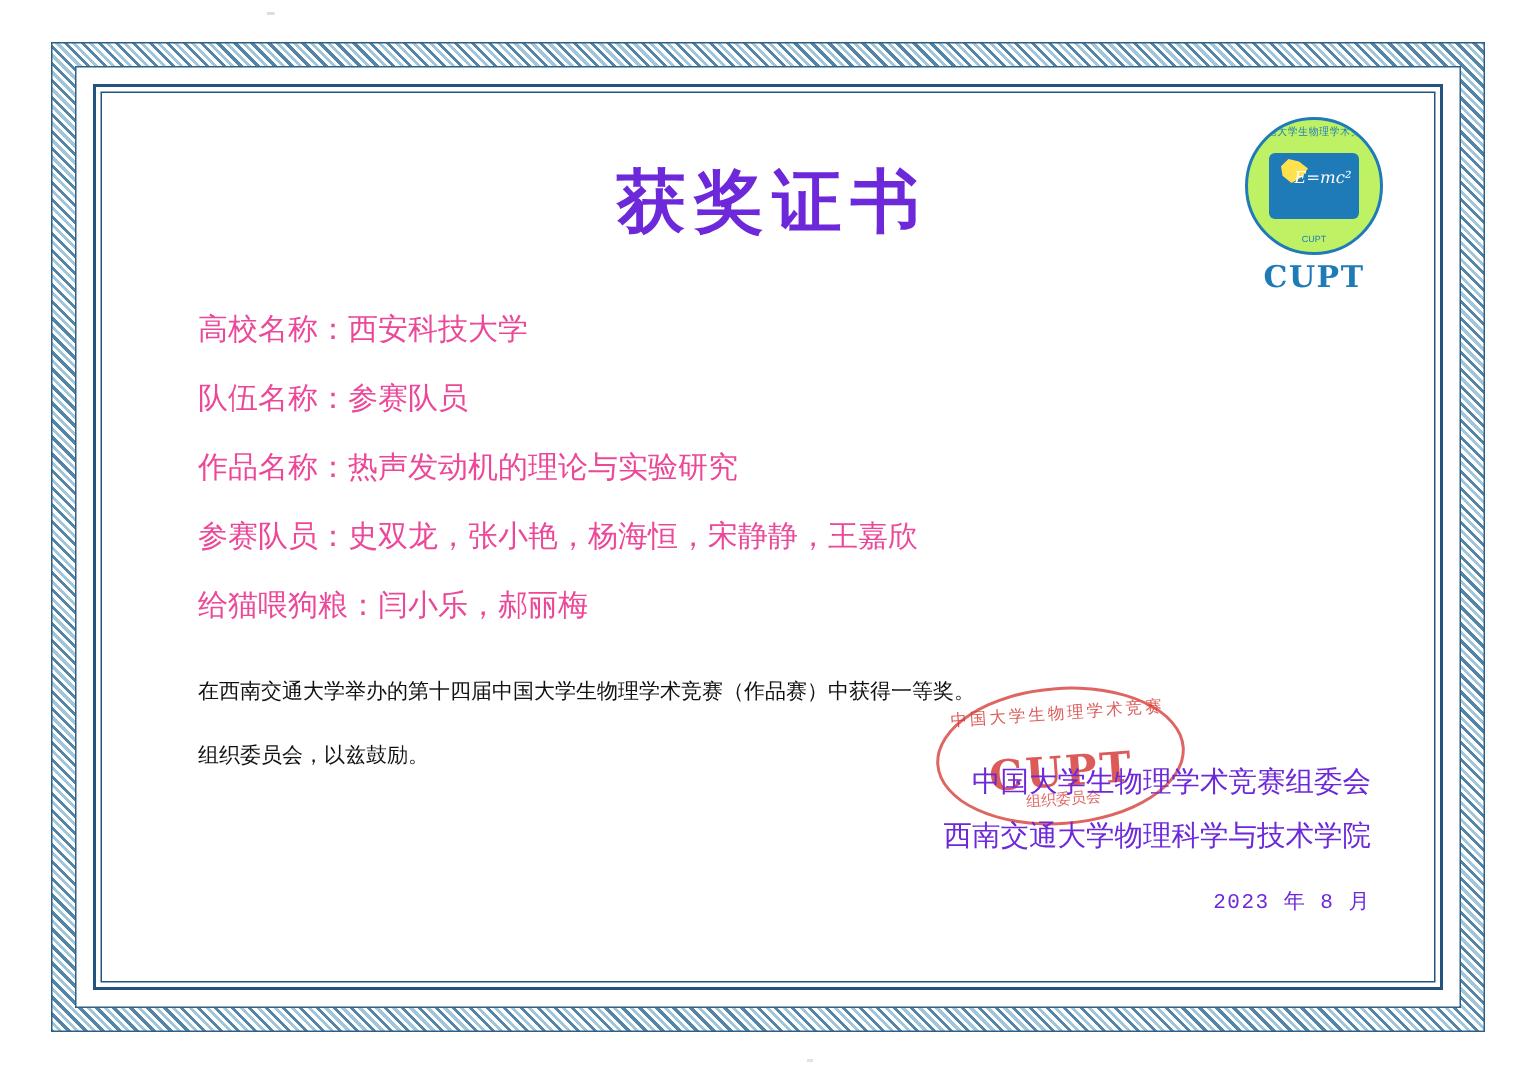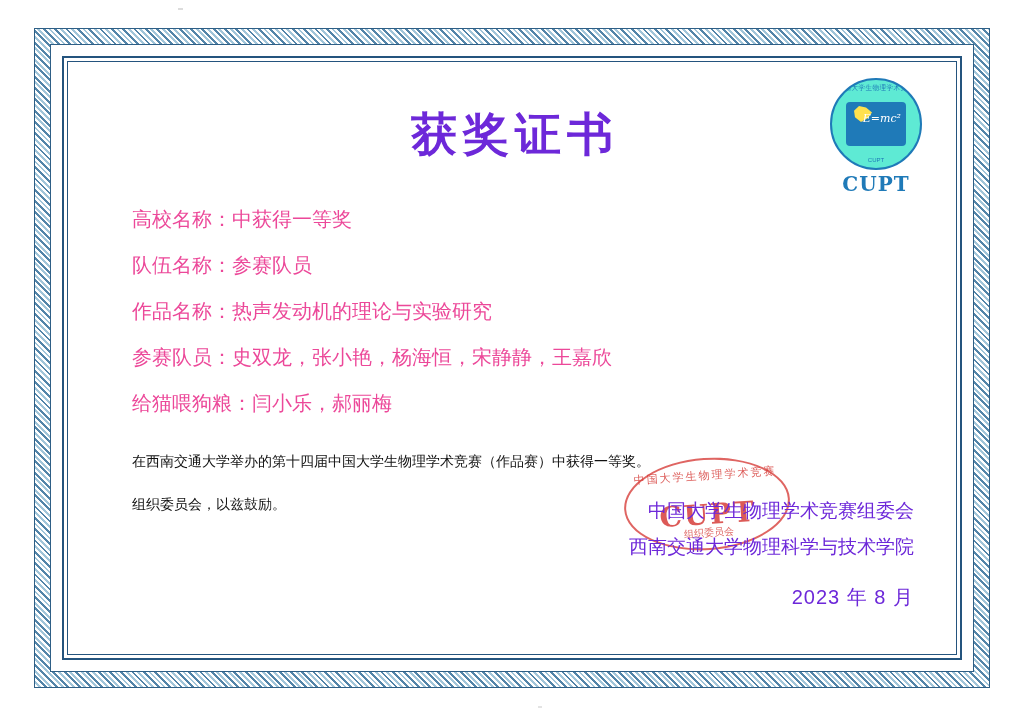--- a/index.html
+++ b/index.html
@@ -96,21 +96,21 @@
     width: 116px;
     text-align: center;
   }
   .logo-circle {
     width: 88px;
     height: 88px;
     margin: 0 auto;
     border-radius: 50%;
     border: 2px solid #1f7ab8;
     position: relative;
-    background: #5eead4;
+    background: #bef264;
     overflow: hidden;
   }
   .logo-circle .ring-text {
     position: absolute;
     left: 0; top: 4px;
     width: 100%;
     font-size: 6.5px;
     color: #1f7ab8;
     letter-spacing: 0.5px;
     transform: scaleY(1.1);
@@ -193,22 +193,22 @@
     right: 46px;
     bottom: 42px;
     text-align: right;
     font-size: 19px;
     color: #6d28d9;
     font-family: "DejaVu Sans", "Liberation Sans", sans-serif;
     line-height: 1.9;
   }
   .sig-date {
     margin-top: 14px;
-    font-family: Liberation Sans, sans-serif;
-    font-size: 20px;
+    font-family: Liberation Mono, monospace;
+    font-size: 14px;
     letter-spacing: 1px;
     text-align: right;
   }
 
   
   .stamp {
     position: absolute;
     right: 170px;
     bottom: 108px;
     width: 166px;
@@ -291,21 +291,21 @@
           <div class="ring-text-bottom">CUPT</div>
         </div>
         <div class="logo-text">CUPT</div>
       </div>
 
       <h1 class="cert-title">获奖证书</h1>
 
       <div class="fields">
         <div class="field-row">
           <span class="field-label">高校名称：</span>
-          <span class="field-value">中获得一等奖</span>
+          <span class="field-value">西安科技大学</span>
         </div>
         <div class="field-row">
           <span class="field-label">队伍名称：</span>
           <span class="field-value">参赛队员</span>
         </div>
         <div class="field-row">
           <span class="field-label">作品名称：</span>
           <span class="field-value">热声发动机的理论与实验研究</span>
         </div>
         <div class="field-row">

